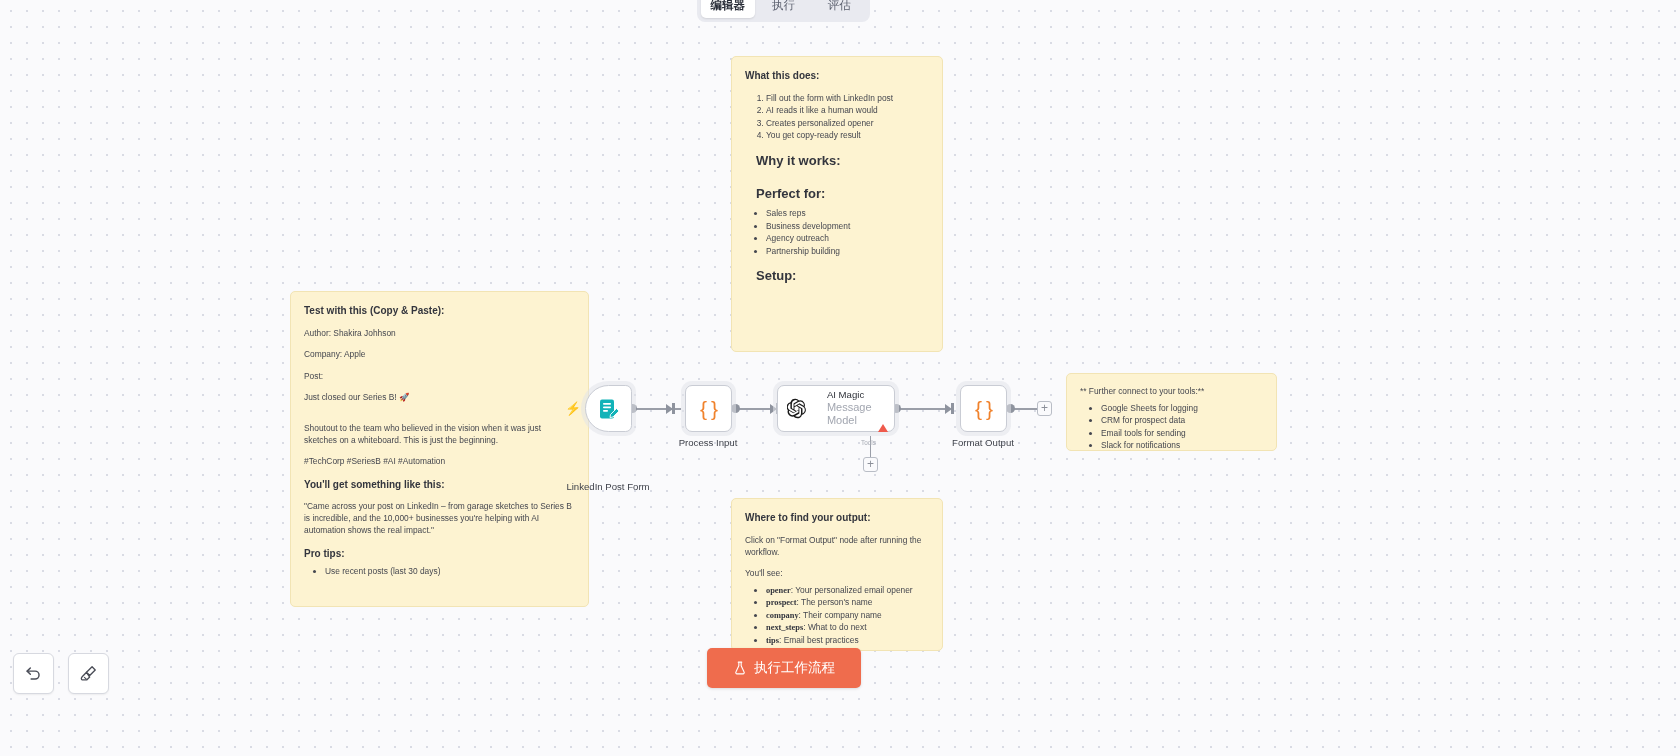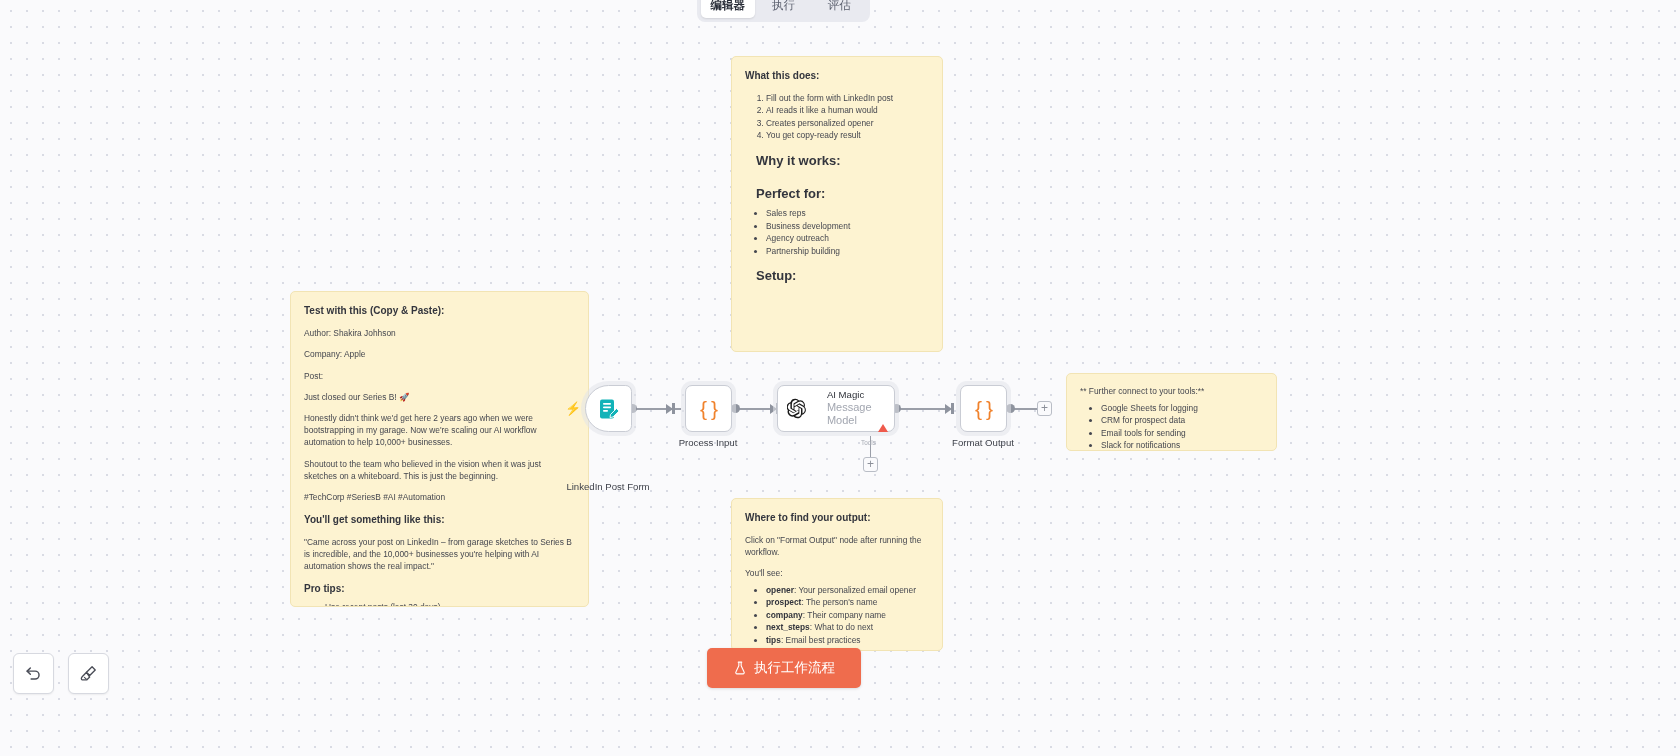--- a/index.html
+++ b/index.html
@@ -52,21 +52,21 @@
   }
   .sticky .h { font-weight: 700; font-size: 10px; color: #33353d; }
   .sticky .sub { font-weight: 700; font-size: 13px; color: #33353d; padding-left: 11px; }
   .sticky p { margin: 0; }
   .sticky .gap { height: 9.5px; }
   .sticky .gap-s { height: 5px; }
   .sticky ol, .sticky ul { margin: 0; padding-left: 21px; }
   .sticky li { margin: 0 0 0.5px 0; }
   .sticky ol { list-style: decimal; }
   .sticky ul { list-style: disc; }
-  .sticky b { font-weight: 700; color: #33353d; }
+  .sticky b { font-weight: 700; color: #33353d; font-family: Liberation Serif, serif; }
 
   #note-what  { left: 731px;  top: 56px;  width: 212px; height: 296px; }
   #note-test  { left: 290px;  top: 291px; width: 299px; height: 316px; }
   #note-tools { left: 1066px; top: 373px; width: 211px; height: 78px; }
   #note-out   { left: 731px;  top: 498px; width: 212px; height: 153px; }
 
   
   .edge { position: absolute; height: 1.5px; background: #9a9ea8; z-index: 3; }
   .dot {
     position: absolute; width: 9px; height: 9px; border-radius: 50%;
@@ -185,21 +185,20 @@
     <p class="h">Test with this (Copy &amp; Paste):</p>
     <div class="gap"></div>
     <p>Author: Shakira Johhson</p>
     <div class="gap"></div>
     <p>Company: Apple</p>
     <div class="gap"></div>
     <p>Post:</p>
     <div class="gap"></div>
     <p>Just closed our Series B! 🚀</p>
     <div class="gap"></div>
-    <p>Honestly didn't think we'd get here 2 years ago when we were bootstrapping in my garage. Now we're scaling our AI workflow automation to help 10,000+ businesses.</p>
     <div class="gap"></div>
     <p>Shoutout to the team who believed in the vision when it was just sketches on a whiteboard. This is just the beginning.</p>
     <div class="gap"></div>
     <p>#TechCorp #SeriesB #AI #Automation</p>
     <div class="gap"></div>
     <p class="h">You'll get something like this:</p>
     <div class="gap"></div>
     <p>"Came across your post on LinkedIn – from garage sketches to Series B is incredible, and the 10,000+ businesses you're helping with AI automation shows the real impact."</p>
     <div class="gap"></div>
     <p class="h">Pro tips:</p>

